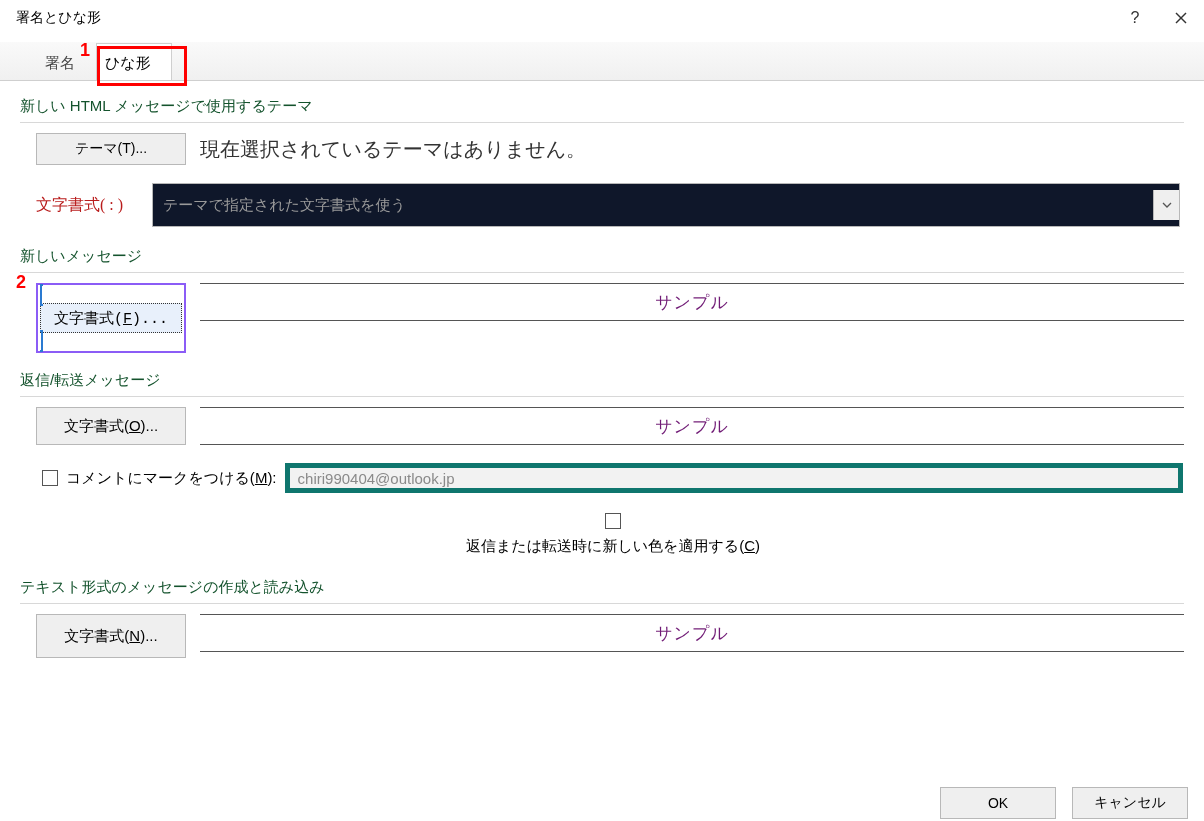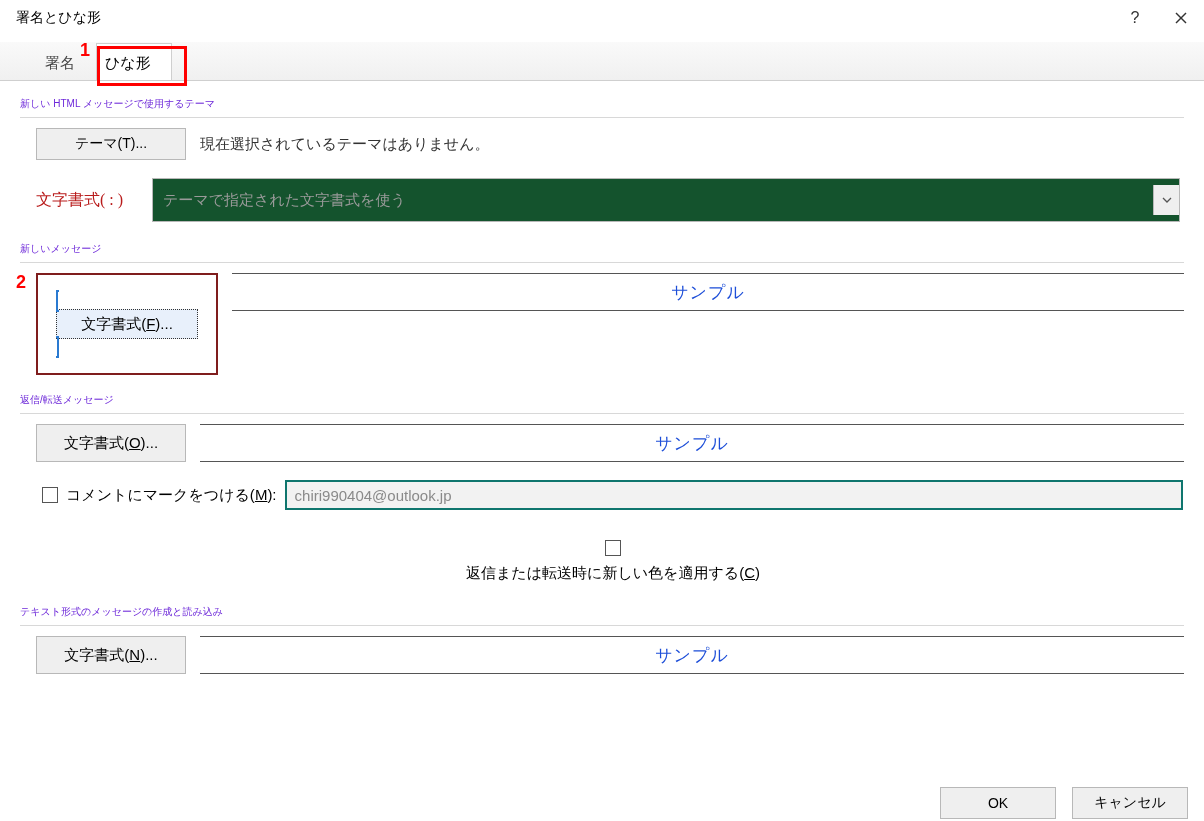--- a/index.html
+++ b/index.html
@@ -67,22 +67,22 @@
 
   
   .content {
     padding: 16px 20px 0 20px;
     background: #ffffff;
     border-top: 1px solid #cfcfcf;
     position: relative;
   }
 
   .section-heading {
-    font-size: 10px;
-    color: #6d28d9;
+    font-size: 15px;
+    color: #14532d;
     margin: 0 0 6px 0;
   }
   .divider-line {
     border: none;
     border-top: 1px solid #d8d8d8;
     margin: 0 0 10px 0;
   }
 
   .inline-row {
     display: flex;
@@ -96,36 +96,36 @@
     min-width: 116px;
     height: 32px;
     padding: 0 14px;
     font-family: inherit;
     font-size: 14px;
     background: #efefef;
     border: 1px solid #b8b8b8;
     cursor: default;
   }
   .btn.wide { min-width: 150px; }
-  .status-text { font-size: 15px; color: #333; }
+  .status-text { font-size: 20px; color: #333; }
 
   .label-disabled {
     color: #b91c1c;
     padding-left: 16px;
     padding-right: 8px;
     font-size: 16px;
     font-family: Liberation Serif, serif;
   }
 
   .dropdown {
     display: flex;
     align-items: center;
     border: 1px solid #b8b8b8;
     height: 44px;
-    background: #14532d;
+    background: #0f172a;
     flex: 1;
   }
   .dropdown .dd-text {
     flex: 1;
     padding: 0 10px;
     color: #9a9a9a;
     font-size: 15px;
   }
   .dropdown .dd-arrow {
     width: 26px; height: 30px;
@@ -155,47 +155,47 @@
     flex: 1;
     height: 38px;
     border-top: 1px solid #555;
     border-bottom: 1px solid #555;
     border-left: none;
     border-right: none;
     display: flex;
     padding: 0 10px;
     align-items: center;
     justify-content: space-between;
-    color: #1d4ed8;
+    color: #701a75;
     letter-spacing: 1px;
     font-size: 17px;
   }
   .sample-inner{
     flex:1; text-align:center;
   }
 
   .checkbox-row {
     display: flex;
     align-items: center;
     gap: 8px;
     padding-left: 22px;
-    margin-bottom: 30px;
+    margin-bottom: 20px;
     font-size: 15px;
   }
   .cb {
     width: 16px; height: 16px;
     border: 1px solid #555;
     background: #fff;
   }
   .disabled-input {
     flex: 1;
     max-width: 898px;
     height: 30px;
     background: #f2f2f2;
-    border: 2px solid #0f766e;
+    border: 5px solid #0f766e;
     padding: 0 8px;
     color: #8a8a8a;
     font-size: 15px;
     display:flex;align-items:center;
   }
 
   
   .footer {
     position: absolute;
     right: 16px;
@@ -218,23 +218,24 @@
     position: absolute;
     color: #ff0000;
     font-weight: bold;
     font-size: 18px;
     z-index: 51;
     font-family: Arial, sans-serif;
   }
 
   
   .focused-wrap {
-    border: 2px solid #7f1d1d;
-    padding: 18px;
+    border: 2px solid #8b5cf6;
+    padding: 2px;
     display:inline-block;
+    font-family:Liberation Mono, monospace;
   }
   .focused-inner {
     border: 2px solid #2a7ad1;
     padding: 1px;
   }
   .focused-inner .font-btn {
     background: #e8f0fb;
     border: 1px dotted #333;
     width: 142px;
     height: 30px;
@@ -327,21 +328,21 @@
   <div class="checkbox-row" style="margin-bottom:22px;flex-direction:column;">
     <div class="cb"></div>
     <span>
       <span>返信または転送時に新しい色を適用する(</span><span class="u">C</span><span>)</span>
     </span>
   </div>
 
   <div class="section-heading">テキスト形式のメッセージの作成と読み込み</div>
   <hr class="divider-line">
   <div class="font-row">
-    <button class="font-btn" style="width:150px;height:38px;">
+    <button class="font-btn" style="width:150px;height:44px;">
       <span>文字書式(<span class="u">N</span>)...</span>
     </button>
     <div class="sample-box">
       <div class="sample-inner">サンプル</div>
     </div>
   </div>
 
 </div>
 
 <div class="footer">

